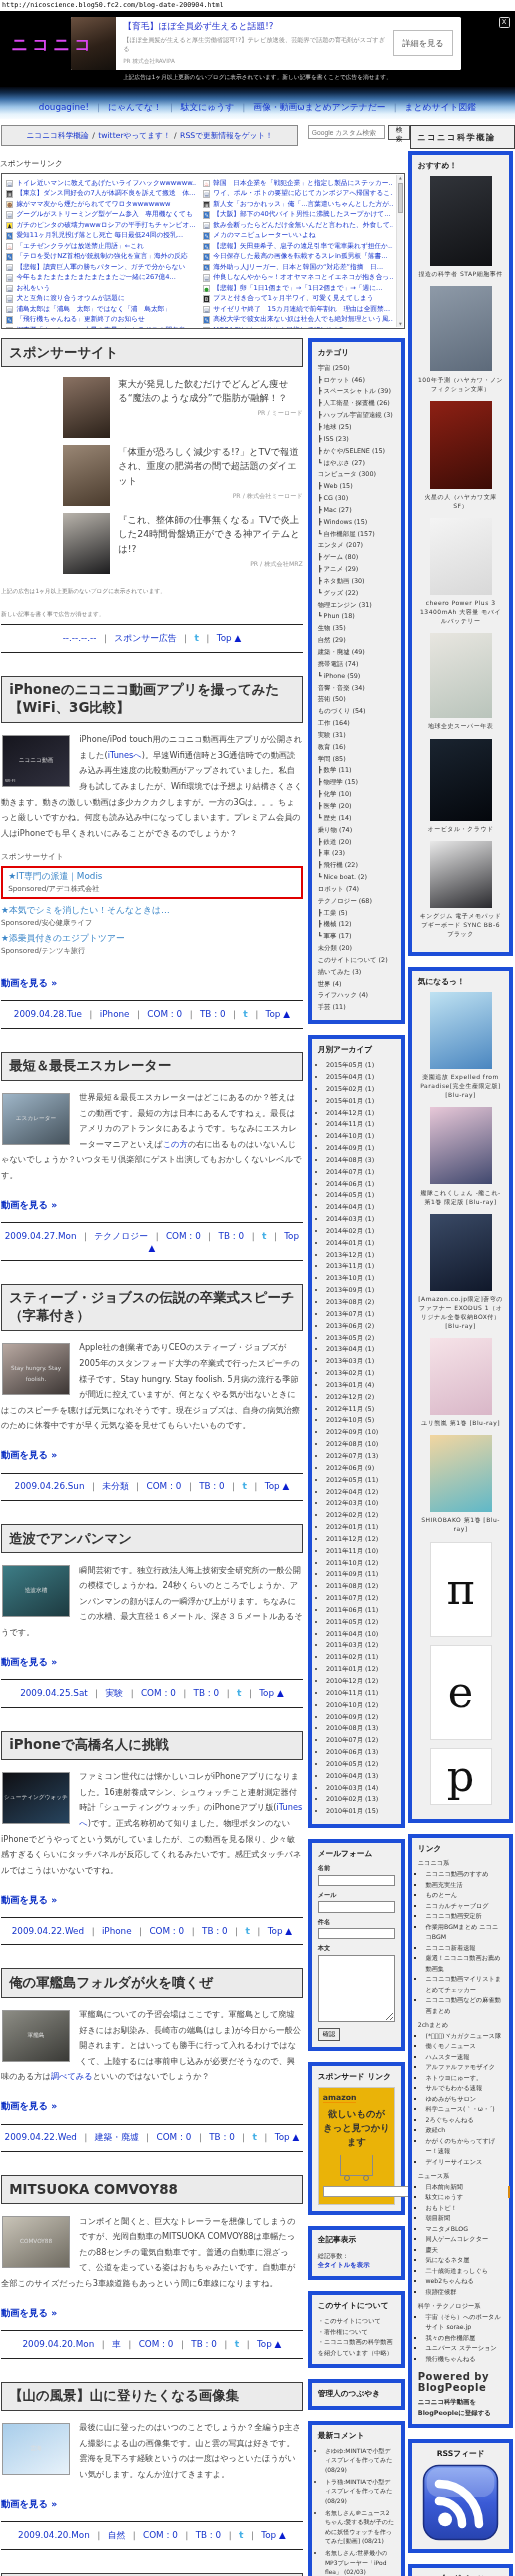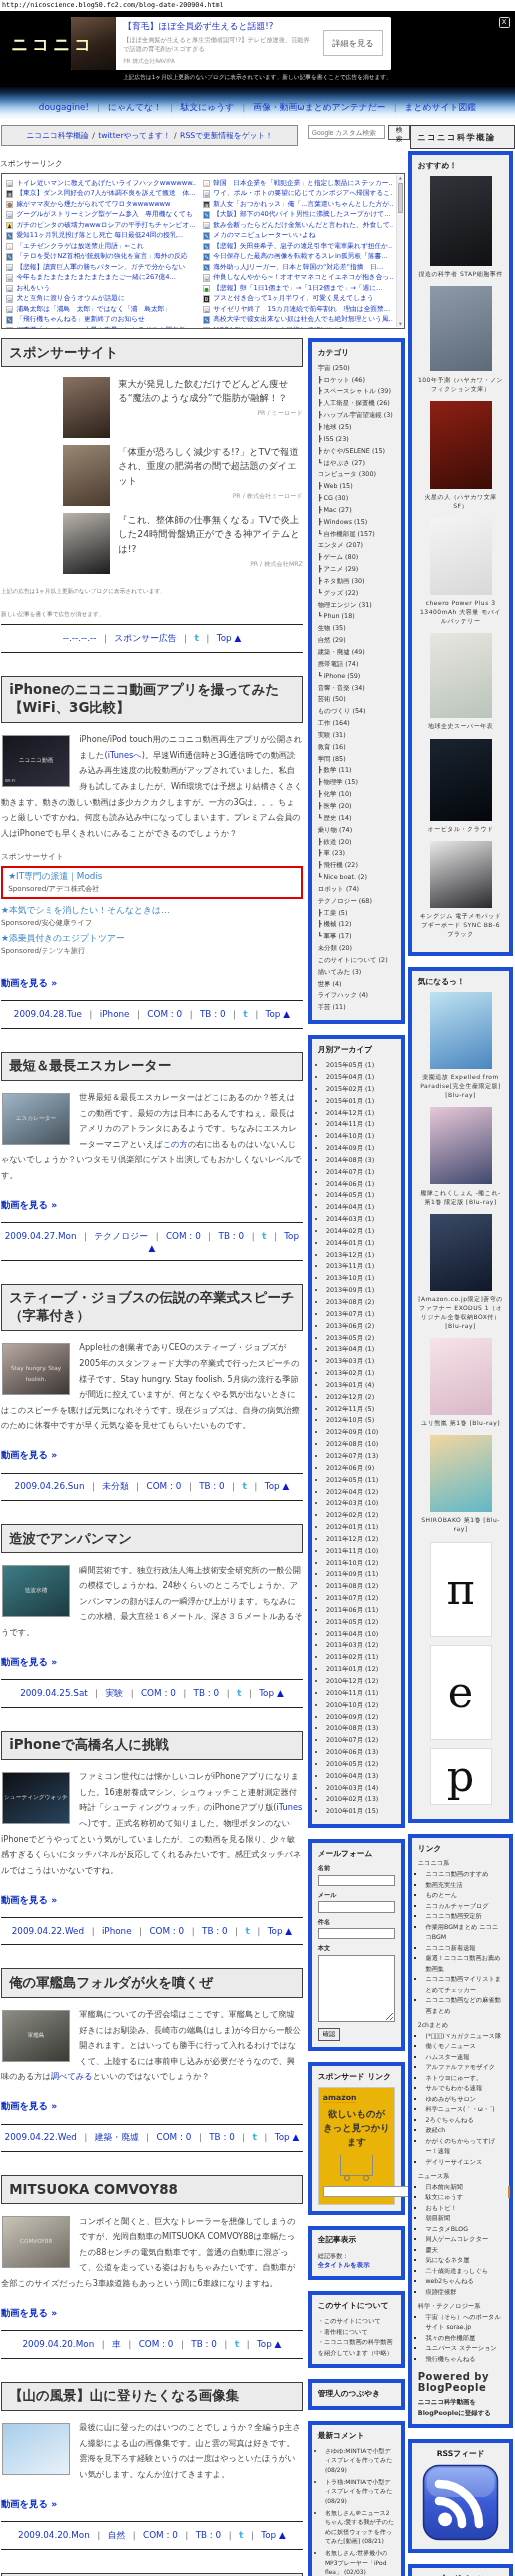--- a/index.html
+++ b/index.html
@@ -4,22 +4,22 @@
 <style>
   * { box-sizing: border-box; }
   body { margin:0; background:#fff; color:#333; font-family:"DejaVu Sans","Liberation Sans",sans-serif; }
   .page { width:515px; }
 
   
   .urlbar { font-family:"DejaVu Sans Mono","Liberation Mono",monospace; font-size:6.7px; padding:1px 2.1px 1.5px; color:#000; background:#fff; }
 
   
   .topad { background:#000; position:relative; padding:6.2px 0 1px; }
-  .site-logo { position:absolute; left:11.3px; top:23px; font-size:16.5px; font-weight:bold; color:#fef9c3; letter-spacing:4.1px; }
-  .ad-card { margin-left:71px; width:320px; min-height:46px; background:#fff; border-radius:1.5px; display:flex; overflow:hidden; }
+  .site-logo { position:absolute; left:11.3px; top:23px; font-size:16.5px; font-weight:bold; color:#d946ef; letter-spacing:4.1px; }
+  .ad-card { margin-left:71px; width:390px; min-height:46px; background:#fff; border-radius:1.5px; display:flex; overflow:hidden; }
   .ad-img { width:45px; background:linear-gradient(160deg,#6b5140 0%,#2e2118 55%,#14100c 100%); }
   .ad-body { flex:1; padding:4.1px 7.2px 3.1px; }
   .ad-title { color:#2433cf; font-size:8.8px; margin-bottom:3.6px; }
   .ad-desc { color:#8a8a8a; font-size:6.2px; margin-bottom:4.1px; }
   .ad-pr { color:#9a9a9a; font-size:5.7px; }
   .ad-btn { align-self:center; margin-right:8.2px; border:0.5px solid #bcbcbc; border-radius:0; background:#fff; color:#555; font-size:8.2px; padding:6.2px 8.2px; white-space:nowrap; }
   .ad-close { position:absolute; top:6.2px; right:5.2px; width:11.3px; height:11.3px; border:1px solid #ddd; border-radius:1.5px; color:#eee; font-size:6.7px; text-align:center; line-height:9.3px; background:#0a0a0a; }
   .topad-note { background:#000; color:#ddd; font-size:5.7px; text-align:center; padding:3.6px 0 4.6px; }
 
   

